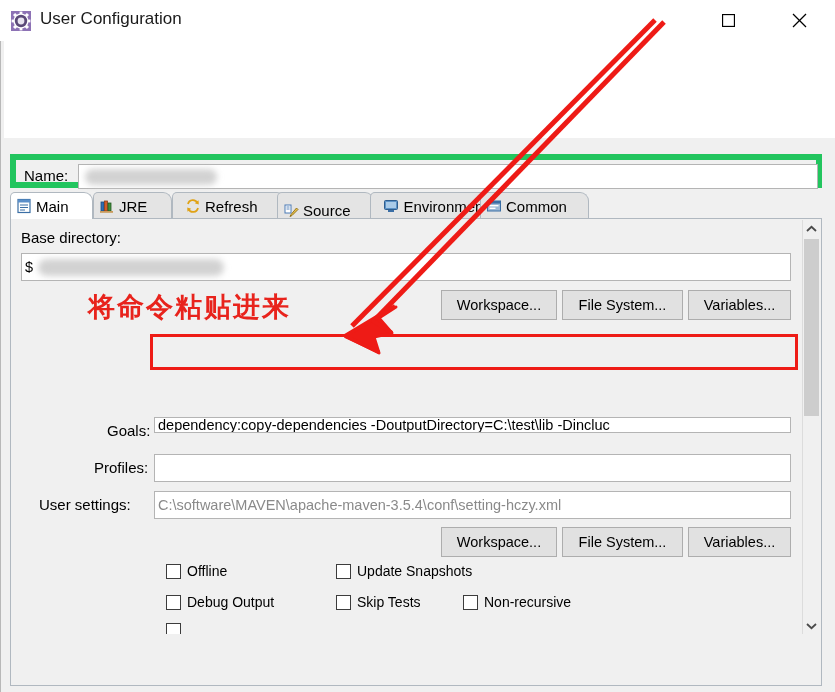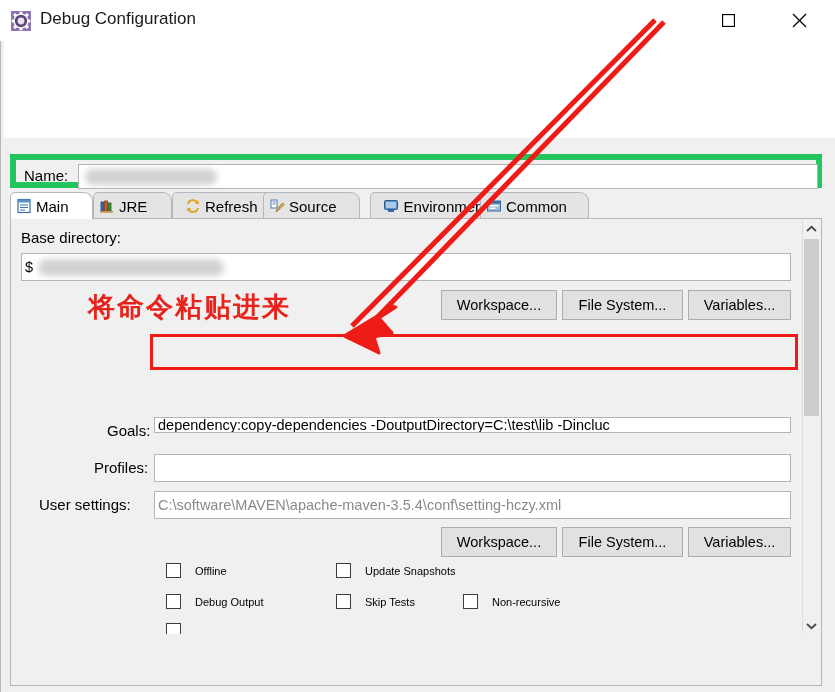--- a/index.html
+++ b/index.html
@@ -206,23 +206,22 @@
     align-items: center;
     justify-content: center;
     white-space: nowrap;
   }
 
   .checkbox-row { position: absolute; }
   .cbx {
     position: absolute;
     display: flex;
     align-items: center;
-    font-size: 11px;
-    white-space: nowrap;
-    gap: 8px;
+    font-size: 14px;
+    white-space: nowrap;
   }
   .cbx-box {
     width: 15px; height: 15px;
     border: 1px solid #3c3c3c;
     background: #ffffff;
     box-sizing: border-box;
     margin-right: 6px;
     flex: 0 0 15px;
   }
 
@@ -301,21 +300,21 @@
           <rect x="3.6" y="3.6" width="3" height="3" transform="rotate(45 5.1 5.1)"></rect>
           <rect x="15.4" y="15.4" width="3" height="3" transform="rotate(45 16.9 16.9)"></rect>
           <rect x="15.4" y="3.6" width="3" height="3" transform="rotate(45 16.9 5.1)"></rect>
           <rect x="3.6" y="15.4" width="3" height="3" transform="rotate(45 5.1 16.9)"></rect>
         </g>
         <circle cx="11" cy="11" r="7.6" fill="#ffffff"></circle>
         <circle cx="11" cy="11" r="6.2" fill="#5b4a78"></circle>
         <circle cx="11" cy="11" r="3.4" fill="#e8e4ef"></circle>
       </svg>
     </span>
-    <span id="title-text">Debug Configuration</span>
+    <span id="title-text">User Configuration</span>
 
     <div class="win-btn" id="btn-maximize">
       <svg class="win-glyph" width="13" height="13" viewBox="0 0 13 13">
         <rect x="0.5" y="0.5" width="12" height="12" fill="none" stroke="#000" stroke-width="1.3"></rect>
       </svg>
     </div>
     <div class="win-btn" id="btn-close">
       <svg class="win-glyph" width="15" height="15" viewBox="0 0 15 15">
         <line x1="1" y1="1" x2="14" y2="14" stroke="#000" stroke-width="1.3"></line>
         <line x1="14" y1="1" x2="1" y2="14" stroke="#000" stroke-width="1.3"></line>
@@ -365,21 +364,21 @@
           <svg width="16" height="16" viewBox="0 0 16 16">
             <path d="M3 6 A5 5 0 0 1 12.5 5.2" fill="none" stroke="#e0a215" stroke-width="1.8"></path>
             <polygon points="13.5,2.2 13.8,6.4 9.8,5.2" fill="#e0a215"></polygon>
             <path d="M13 10 A5 5 0 0 1 3.5 10.8" fill="none" stroke="#e0a215" stroke-width="1.8"></path>
             <polygon points="2.5,13.8 2.2,9.6 6.2,10.8" fill="#e0a215"></polygon>
           </svg>
         </span>
         <span>Refresh</span>
       </div>
 
-      <div class="tab" style="left:253px; width:97px;">
+      <div class="tab" style="left:267px; width:97px;align-items:flex-end;">
         <span class="tab-icon">
           <svg width="16" height="16" viewBox="0 0 16 16">
             <rect x="2" y="2" width="6" height="8" fill="#ffffff" stroke="#4a7ab5" stroke-width="1"></rect>
             <line x1="3.5" y1="4" x2="6.5" y2="4" stroke="#4a7ab5" stroke-width="0.9"></line>
             <line x1="3.5" y1="6" x2="6.5" y2="6" stroke="#4a7ab5" stroke-width="0.9"></line>
             <path d="M13.5 5 L15 6.5 L9 12.5 L7 13.5 L8 11.5 Z" fill="#e8c24a" stroke="#8a6a14" stroke-width="0.9"></path>
           </svg>
         </span>
         <span>Source</span>
       </div>

